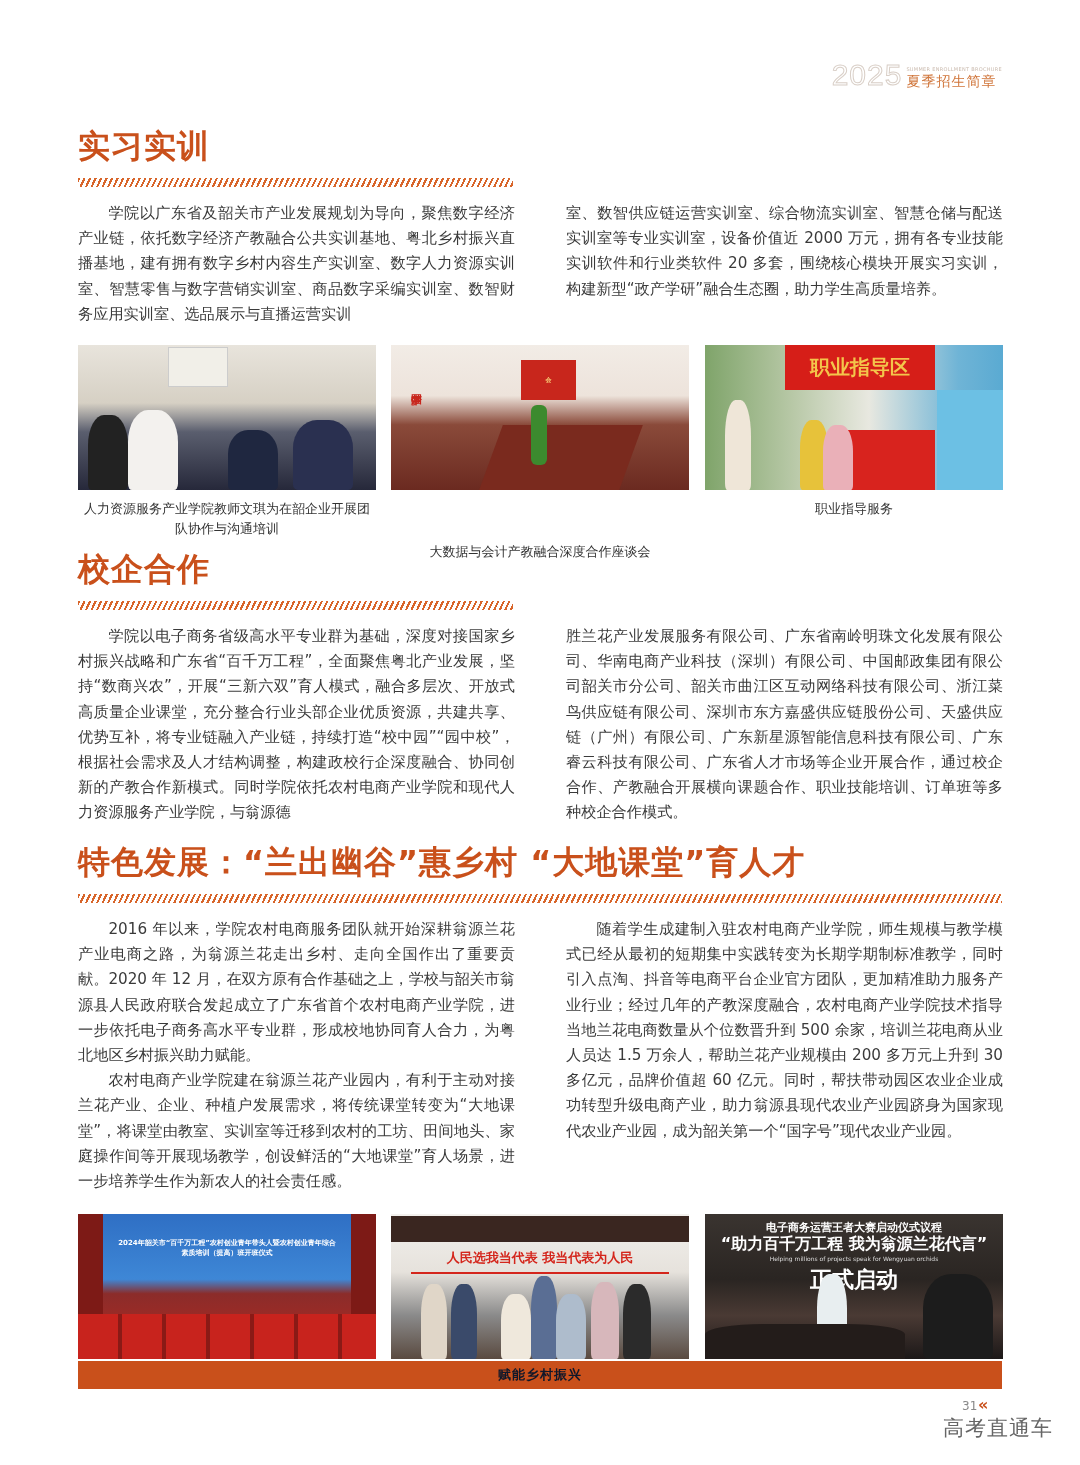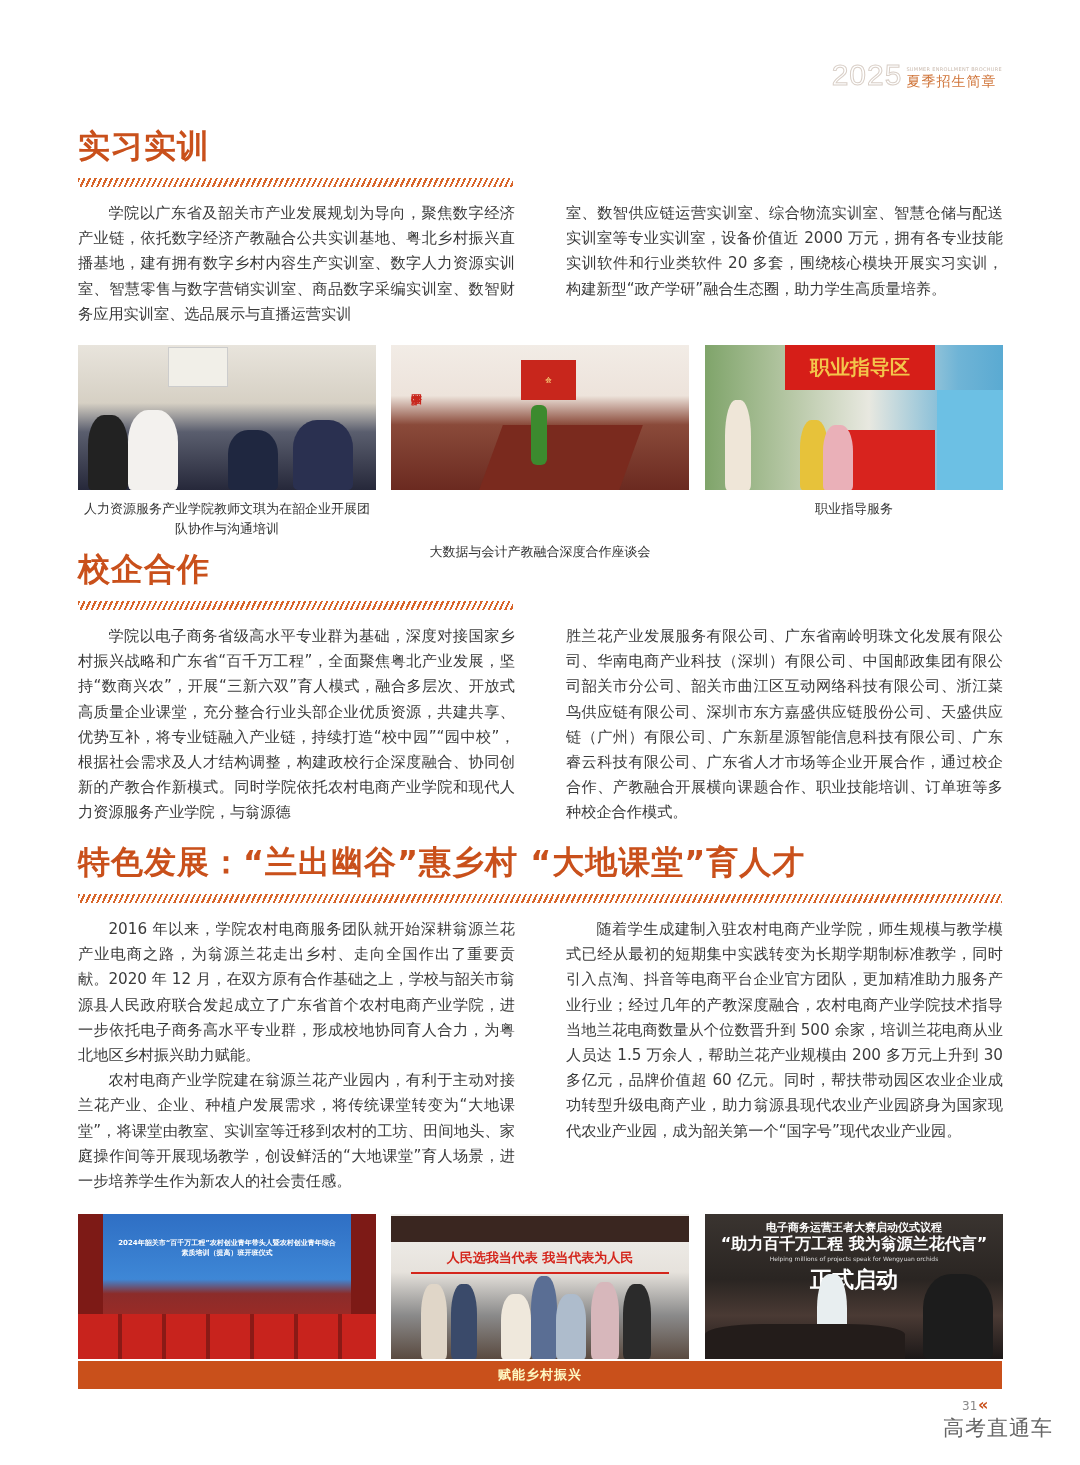--- a/index.html
+++ b/index.html
@@ -19,21 +19,21 @@
 
   .col { position: absolute; font-size: 15.2px; line-height: 25.2px; color: #3a3a3a; text-align: justify; }
   .col p { text-indent: 2em; }
   .col p.noindent { text-indent: 0; }
 
   .photo { position: absolute; overflow: hidden; }
   .caption { position: absolute; font-size: 13px; line-height: 20px; color: #333; text-align: center; }
 
   .banner { position: absolute; left: 78px; top: 1361px; width: 924px; height: 28px; background: #c9501b;
             display: flex; align-items: center; justify-content: center; }
-  .banner span { color: #fef9c3; font-size: 13px; font-weight: bold; letter-spacing: 1px; }
+  .banner span { color: #0f172a; font-size: 13px; font-weight: bold; letter-spacing: 1px; }
 
   .footer-page { position: absolute; left: 962px; top: 1399px; font-size: 12px; color: #888; }
   .footer-chev { position: absolute; left: 978px; top: 1395px; font-size: 16px; color: #c9501b; font-weight: bold; }
   .footer-wm { position: absolute; left: 943px; top: 1414px; font-size: 21px; color: #666; letter-spacing: 1px; }
 
   
   .scene-a { background: linear-gradient(180deg,#e8e4dc 0%,#d6d0c4 40%,#5a5e6e 60%,#26283a 100%); }
   .scene-b { background: linear-gradient(180deg,#f2ece6 0%,#ede3db 35%,#8a4a3a 55%,#6b2a20 100%); }
   .scene-c { background: linear-gradient(90deg,#7fa46a 0%,#b9c9a8 30%,#e8e8e0 55%,#6fb4d6 85%,#5aaad2 100%); }
   .scene-d { background: linear-gradient(180deg,#2f6fc4 0%,#3e87d6 45%,#8b2c2a 55%,#b7281f 100%); }

